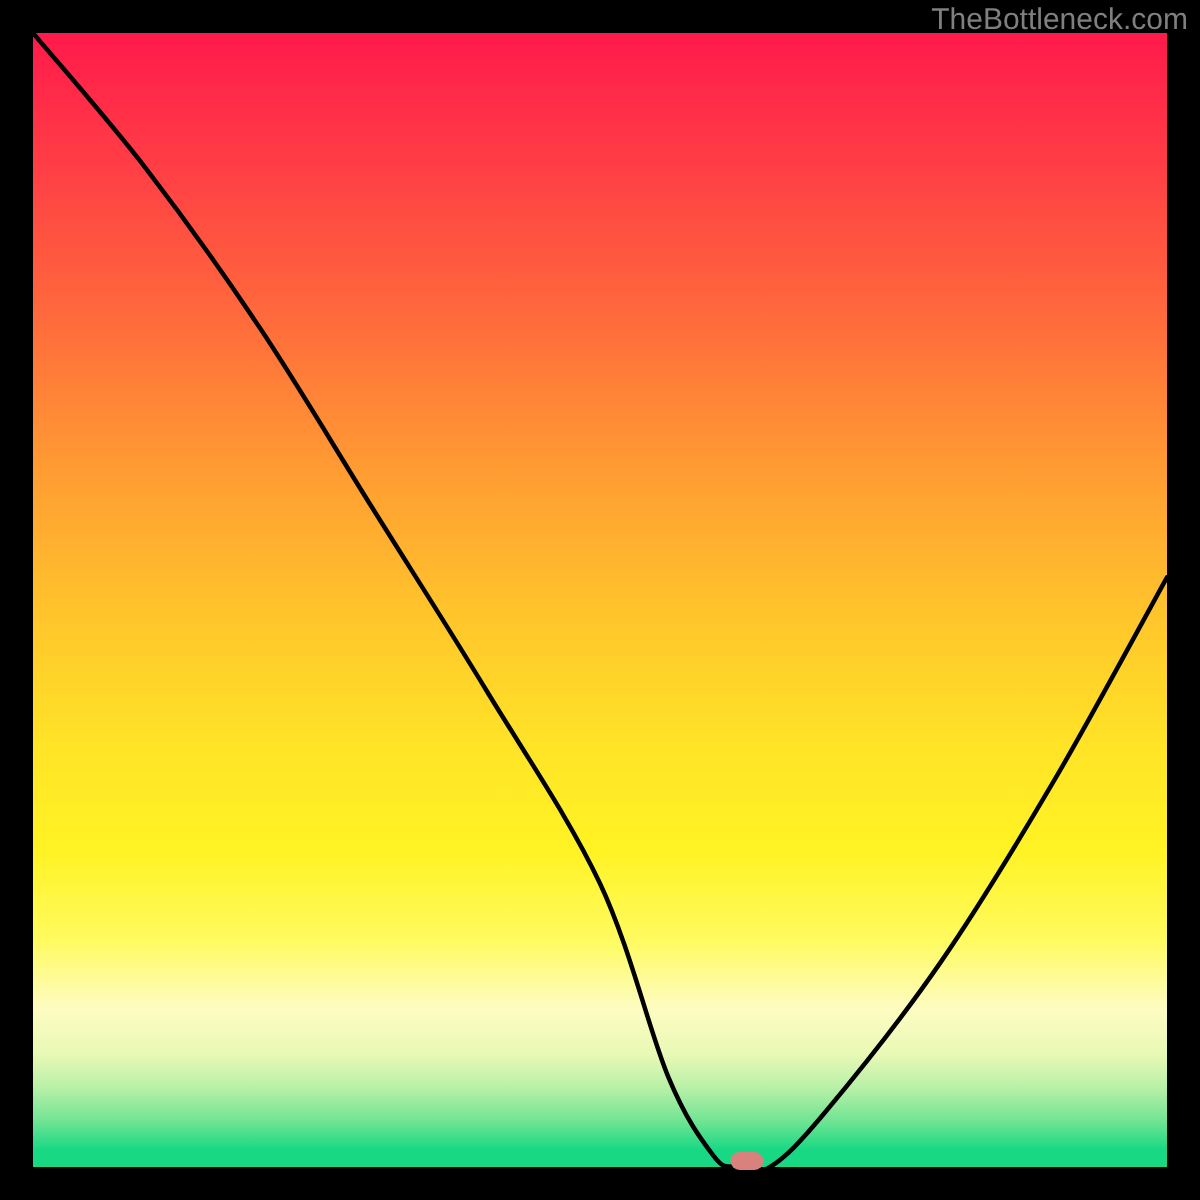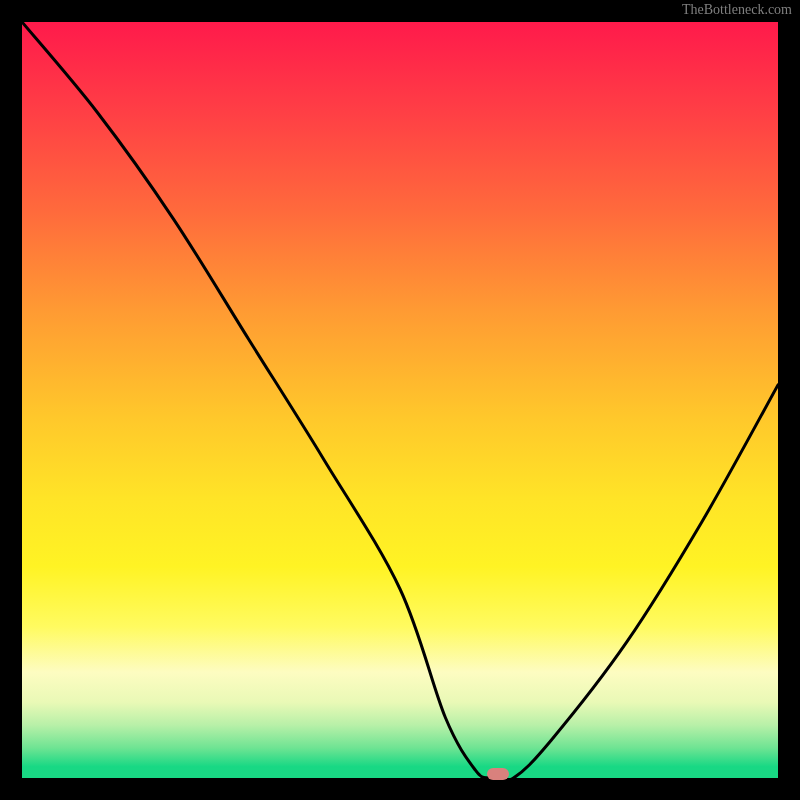--- a/index.html
+++ b/index.html
@@ -9,24 +9,23 @@
     height: 800px;
     background: #000;
     overflow: hidden;
     font-family: Arial, Helvetica, sans-serif;
   }
   .watermark {
     position: absolute;
     top: 2px;
     right: 8px;
     color: #7f7f7f;
-    font-size: 14px;
+    font-size: 20px;
     z-index: 10;
     user-select: none;
-    font-family: Liberation Serif, serif;
   }
   .plot-area {
     position: absolute;
     left: 22px;
     top: 22px;
     width: 756px;
     height: 756px;
     background: linear-gradient(to bottom,
       #ff1a4b 0%,
       #ff3f45 12%,

